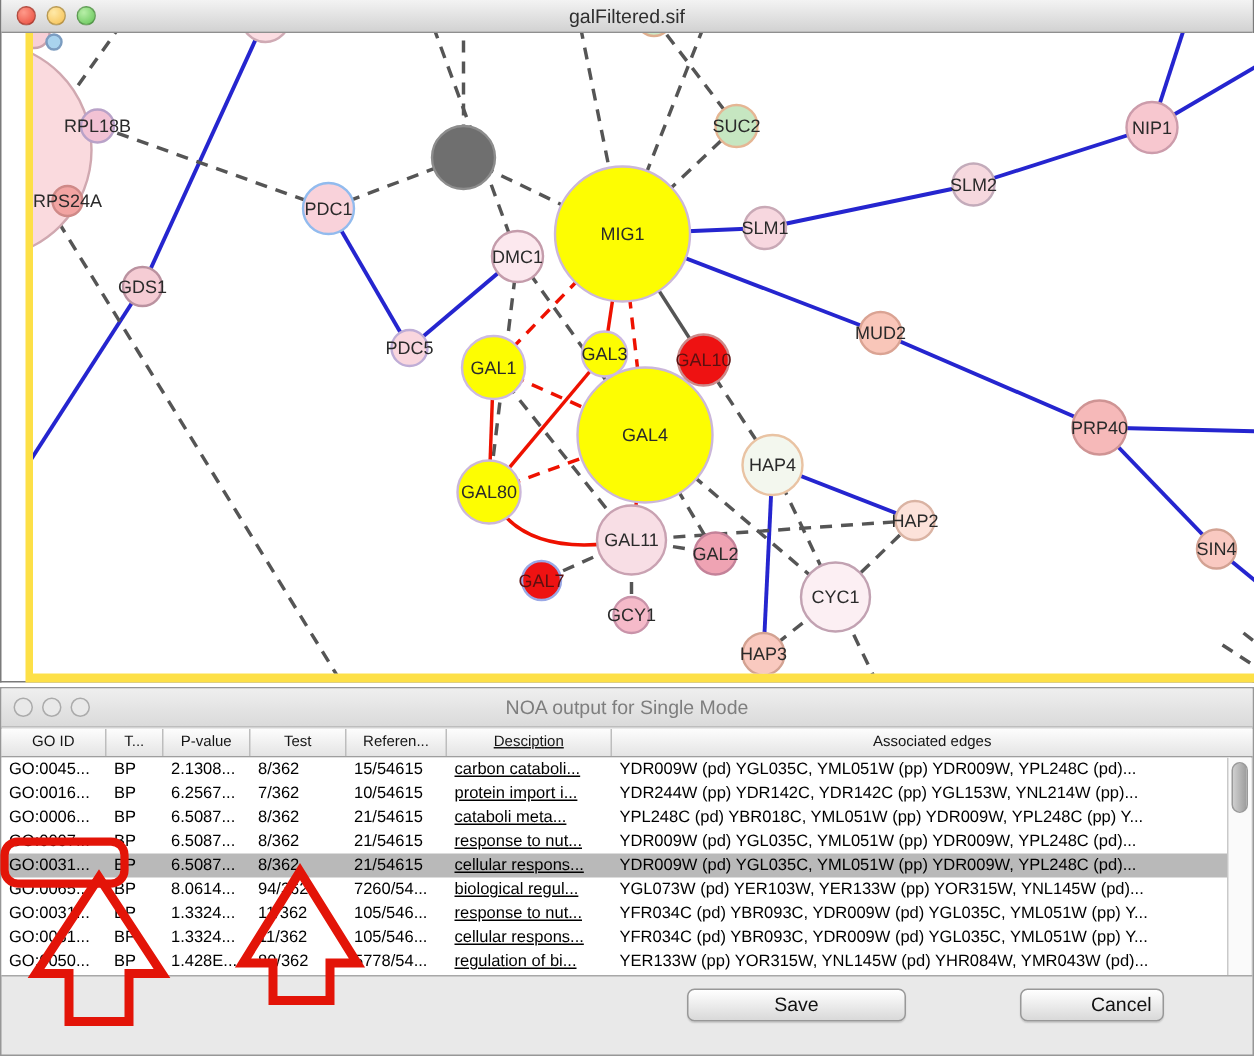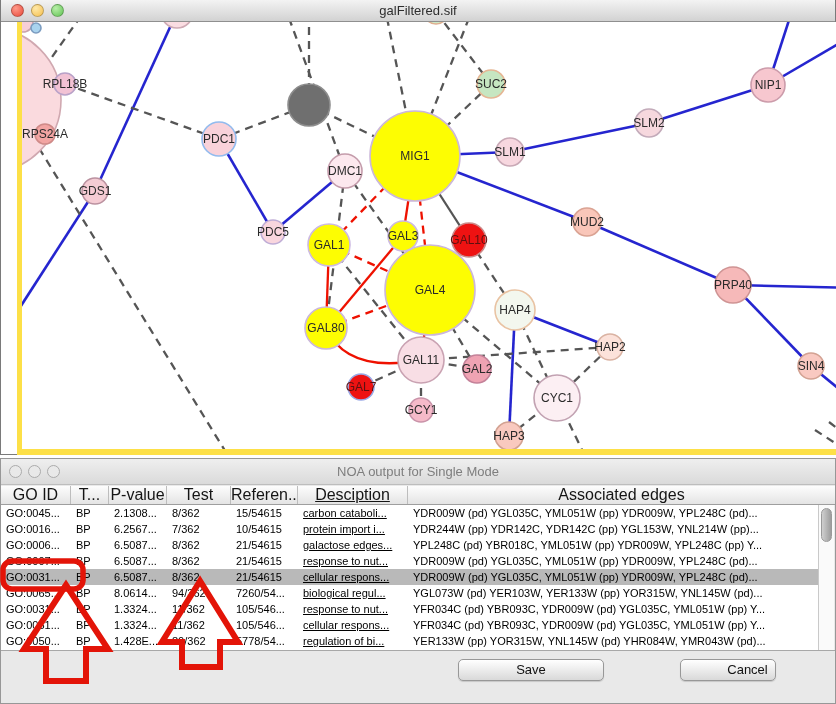--- a/index.html
+++ b/index.html
@@ -25,21 +25,21 @@
   .win-bottom { position:absolute; left:0; top:458px; width:836px; height:246px;
     background:#e9e9e9; border:1px solid #979797; }
   .titlebar2 { position:absolute; left:0; top:0; right:0; height:26px;
     background:linear-gradient(#efefef,#dadada); border-bottom:1px solid #bdbdbd;
     display:flex; align-items:center; justify-content:center; }
   .titlebar2 .title { font-size:13px; color:#7e7e7e; }
   .lights2 { position:absolute; left:8px; top:6px; display:flex; gap:6px; }
 
   .thead { position:absolute; left:0; top:27px; right:0; height:19px; display:flex;
     background:linear-gradient(#fdfdfd,#e4e4e4); border-bottom:1px solid #9e9e9e; }
-  .th { font-size:16px; color:#151515; text-align:center; line-height:18px;
+  .th { font-size:10px; color:#151515; text-align:center; line-height:18px;
     border-right:1px solid #bdbdbd; overflow:hidden; white-space:nowrap; }
   .th:last-child { border-right:none; }
   .c0{width:70px;} .c1{width:38px;} .c2{width:58px;} .c3{width:64px;} .c4{width:67px;} .c5{width:110px;text-decoration:underline;} .c6{flex:1;}
 
   .tbody { position:absolute; left:0; top:46px; width:819px; height:145px; background:#fff; overflow:hidden; }
   .trow { display:flex; height:16px; line-height:16px; font-size:11px; color:#000; white-space:nowrap; }
   .trow.sel { background:#b9b9b9; }
   .tcell { overflow:hidden; padding-left:5px; }
   .tbody-border { position:absolute; left:0; top:191px; right:0; height:1px; background:#a8a8a8; }
 
@@ -228,21 +228,21 @@
         <div class="tcell c4">10/54615</div>
         <div class="tcell c5">protein import i...</div>
         <div class="tcell c6">YDR244W (pp) YDR142C, YDR142C (pp) YGL153W, YNL214W (pp)...</div>
       </div>
       <div class="trow">
         <div class="tcell c0">GO:0006...</div>
         <div class="tcell c1">BP</div>
         <div class="tcell c2">6.5087...</div>
         <div class="tcell c3">8/362</div>
         <div class="tcell c4">21/54615</div>
-        <div class="tcell c5">galactose edges...</div>
+        <div class="tcell c5">cataboli meta...</div>
         <div class="tcell c6">YPL248C (pd) YBR018C, YML051W (pp) YDR009W, YPL248C (pp) Y...</div>
       </div>
       <div class="trow">
         <div class="tcell c0">GO:0007...</div>
         <div class="tcell c1">BP</div>
         <div class="tcell c2">6.5087...</div>
         <div class="tcell c3">8/362</div>
         <div class="tcell c4">21/54615</div>
         <div class="tcell c5">response to nut...</div>
         <div class="tcell c6">YDR009W (pd) YGL035C, YML051W (pp) YDR009W, YPL248C (pd)...</div>

